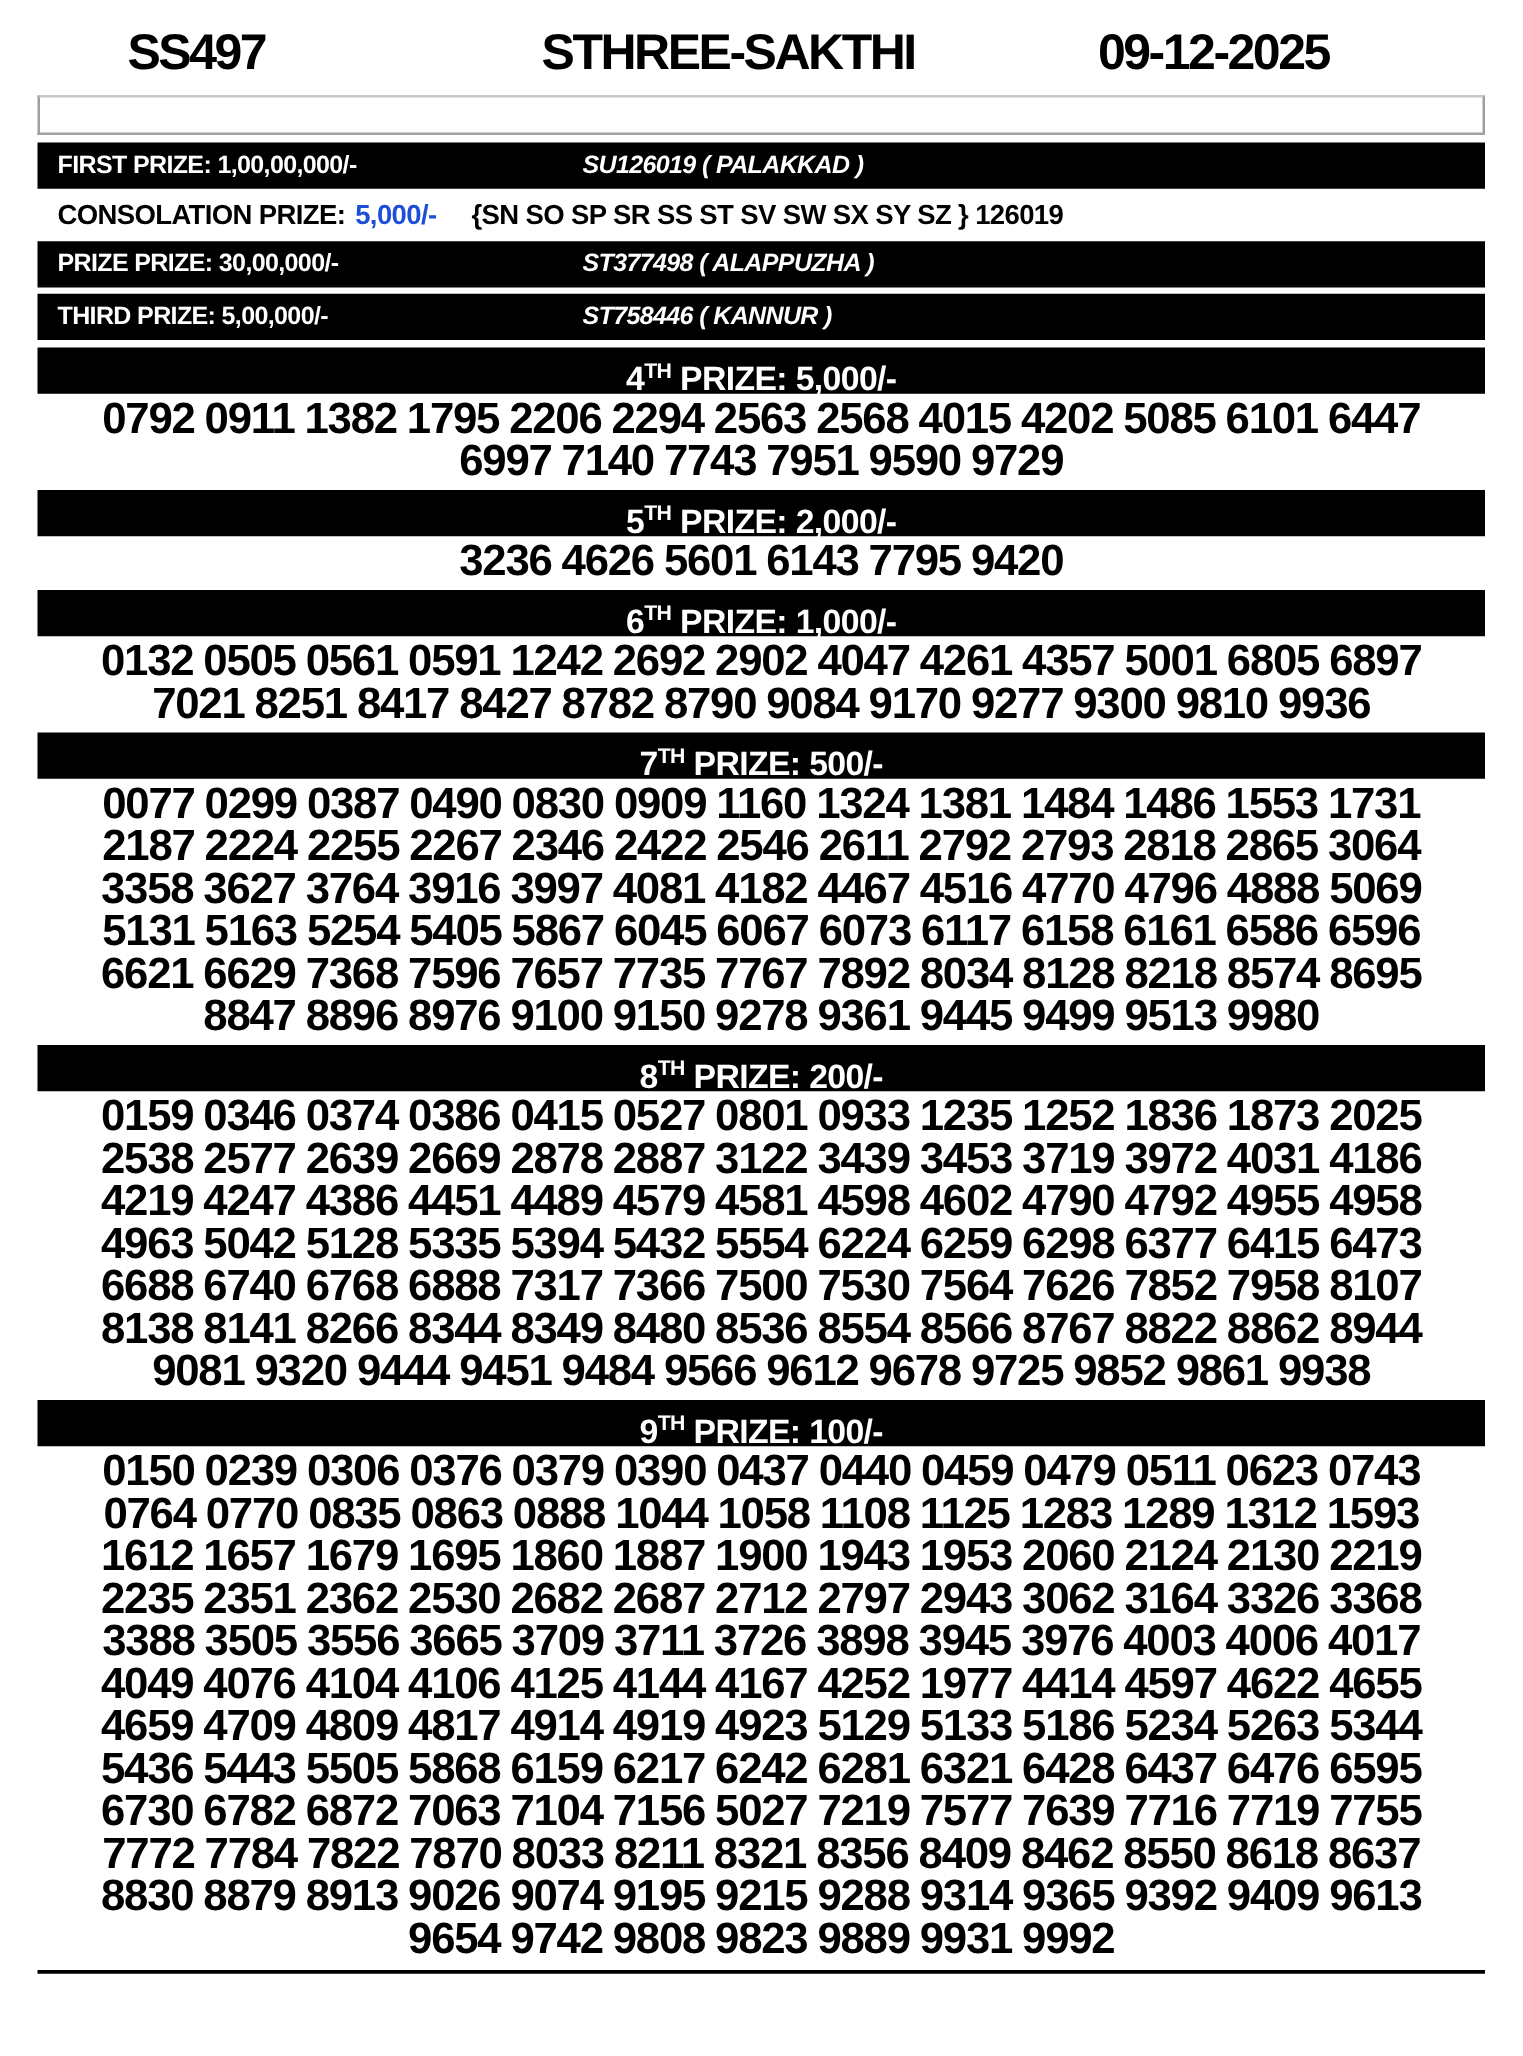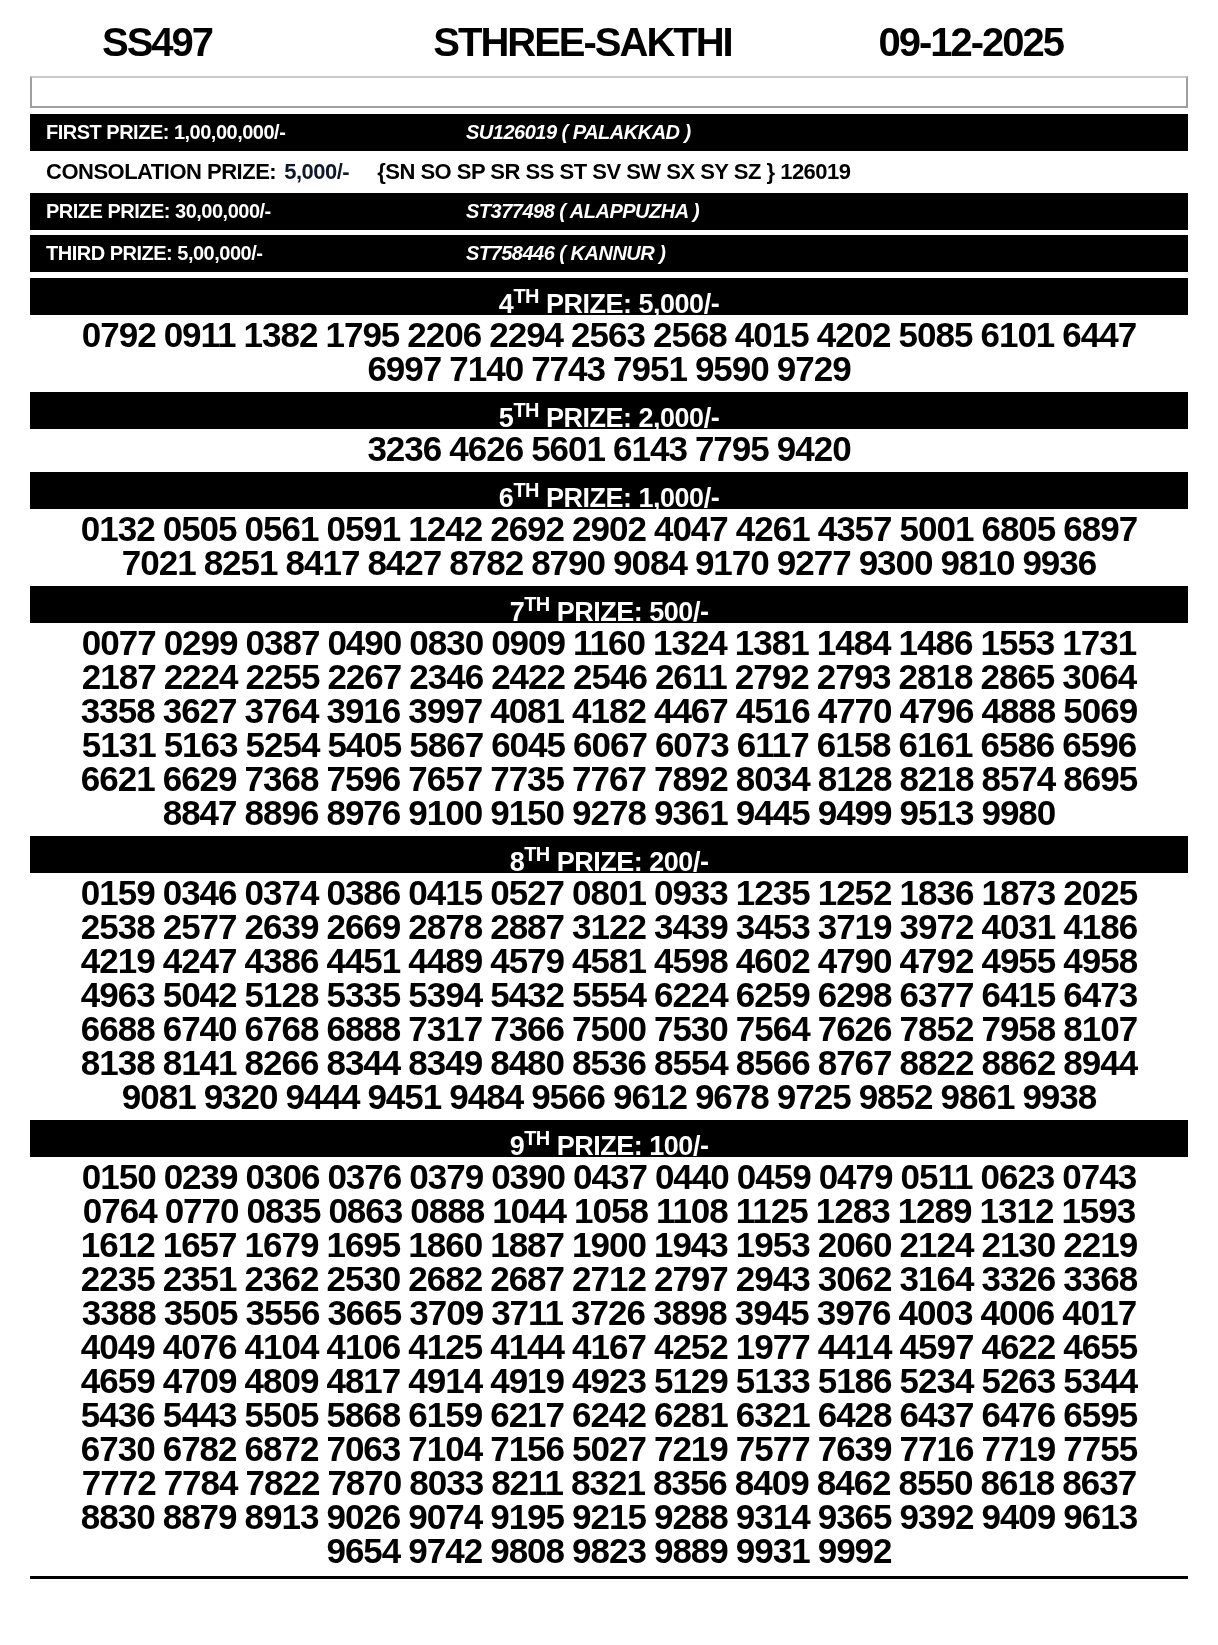--- a/index.html
+++ b/index.html
@@ -30,21 +30,21 @@
 
   
   .consolation{display:flex;align-items:flex-end;font-size:22px;
                letter-spacing:-0.5px;padding:3px 0 3px 16px;}
   .consolation .c-label{margin-right:8px;}
   .consolation .c-amount{margin-right:28px;}
 
   
   .sec-hdr{background:#000;color:#fff;text-align:center;font-size:27px;
            height:37px;line-height:37px;margin:6px 0 3px 0;letter-spacing:-0.5px;}
-  .sec-hdr sup{font-size:20px;}
+  .sec-hdr sup{font-size:17px;}
   .num-row{display:flex;justify-content:center;gap:8px;font-size:35px;
            line-height:34px;letter-spacing:-1px;}
   .num{white-space:nowrap;}
 
   .bottom-rule{border:none;border-top:3px solid #000;margin:8px 0 0 0;}
 </style>
 </head>
 <body>
 
 <div class="page">
@@ -57,21 +57,21 @@
 
   <div class="blank-box"></div>
 
   <div class="bar">
     <span class="label">FIRST PRIZE: 1,00,00,000/-</span>
     <span class="winner">SU126019 ( PALAKKAD )</span>
   </div>
 
   <div class="consolation">
     <span class="c-label">CONSOLATION PRIZE:</span>
-    <span class="c-amount" style="color: #0f172a;">5,000/-</span>
+    <span class="c-amount" style="color: #1d4ed8;">5,000/-</span>
     <span class="c-series">{SN SO SP SR SS ST SV SW SX SY SZ } 126019</span>
   </div>
 
   <div class="bar">
     <span class="label">PRIZE PRIZE: 30,00,000/-</span>
     <span class="winner">ST377498 ( ALAPPUZHA )</span>
   </div>
 
   <div class="bar">
     <span class="label">THIRD PRIZE: 5,00,000/-</span>

